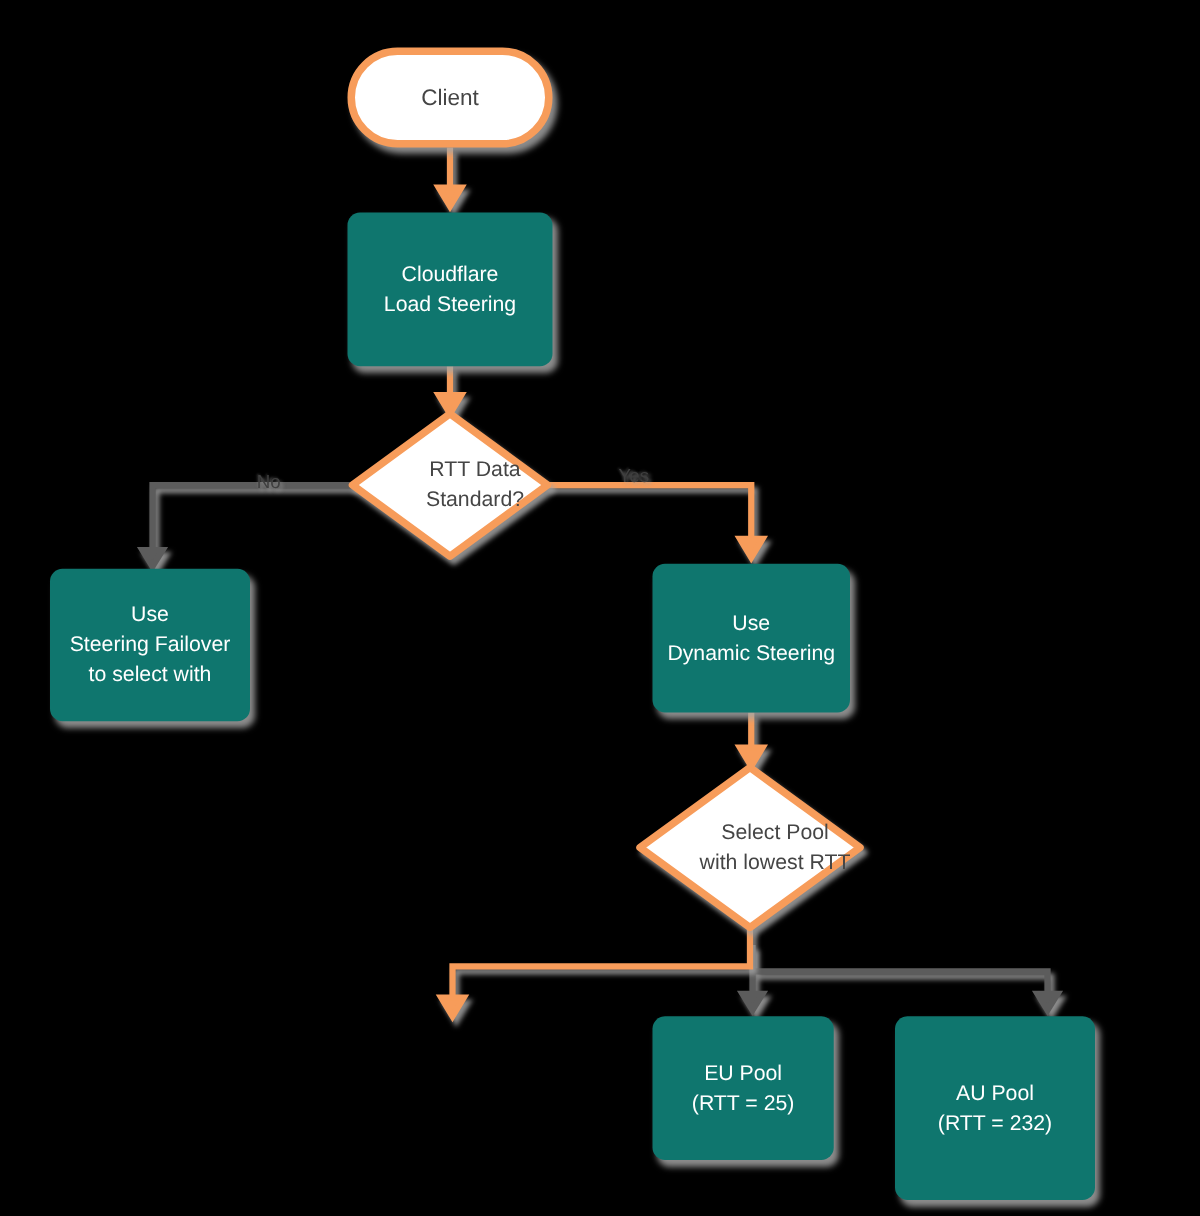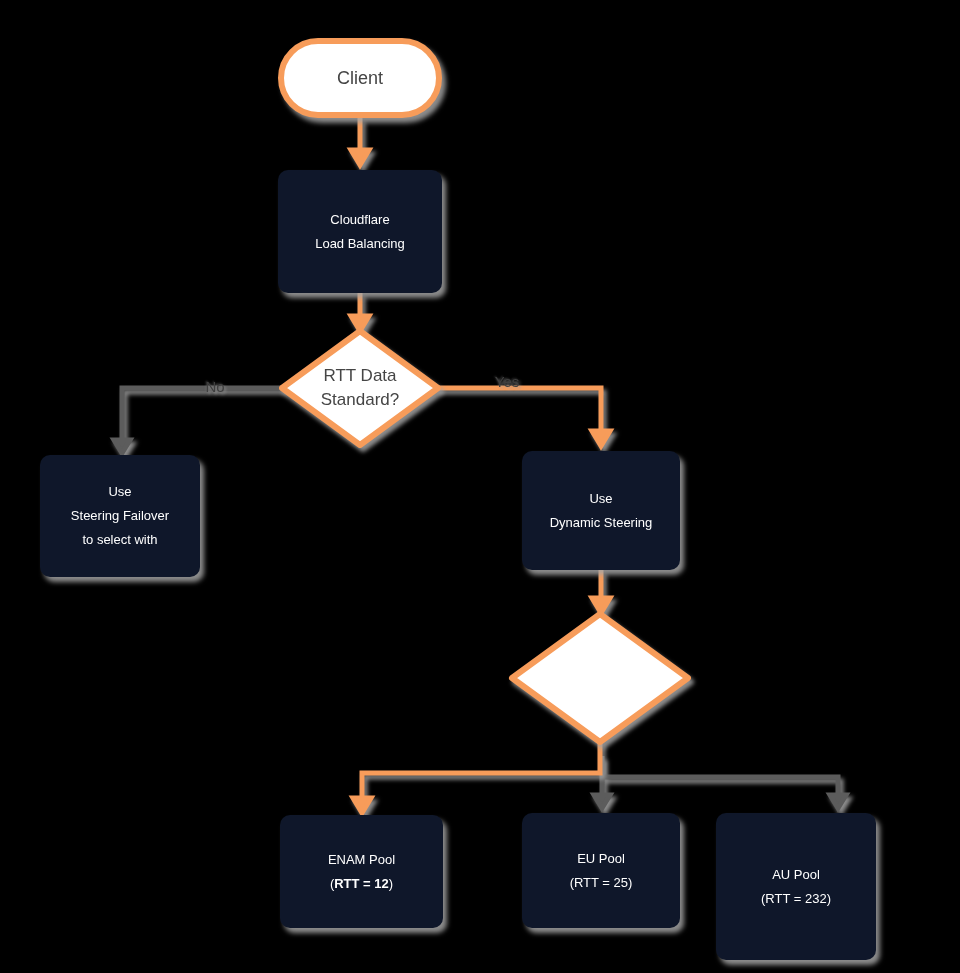--- a/index.html
+++ b/index.html
@@ -8,37 +8,37 @@
     font-family:"Liberation Sans", sans-serif;
   }
   .wires{position:absolute;left:0;top:0;z-index:1;}
   .wire-shadow{filter:drop-shadow(3px 4px 2px rgba(165,165,165,0.85));}
   .node{
     position:absolute;z-index:2;display:flex;flex-direction:column;
     align-items:center;justify-content:center;text-align:center;
     box-shadow:4px 5px 5px rgba(165,165,165,0.85);
   }
   .rect{
-    background:#0f172a;border-radius:10px;color:#fff;
-    font-size:13px;line-height:24px;
+    background:#0f766e;border-radius:10px;color:#fff;
+    font-size:17px;line-height:24px;
   }
   .stadium{
     background:#fff;border:6px solid #F79C5A;border-radius:44px;
     color:#454545;font-size:18px;
   }
   .node-client{left:278px;top:38px;width:152px;height:68px;justify-content:center;}
   .node-cloudflare{left:278px;top:170px;width:164px;height:123px;}
   .node-failover{left:40px;top:455px;width:160px;height:122px;}
   .node-dynamic{left:522px;top:451px;width:158px;height:119px;}
   .node-enam{left:280px;top:815px;width:163px;height:113px;}
-  .node-eu{left:522px;top:813px;width:158px;height:115px;}
+  .node-eu{left:522px;top:813px;width:145px;height:115px;}
   .node-au{left:716px;top:813px;width:160px;height:147px;}
   .dlabel{
     position:absolute;z-index:3;transform:translate(-50%,-50%);
-    color:#454545;font-size:17px;line-height:24px;text-align:center;white-space:nowrap;
+    color:#454545;font-size:17px;line-height:24px;text-align:center;white-space:nowrap;margin-left:20px;
   }
   .dlabel-rtt{left:360px;top:388px;}
   .dlabel-select{left:600px;top:678px;}
   .edge-label{
     position:absolute;z-index:4;transform:translate(-50%,-50%);
     color:#3f3f3f;font-size:15px;font-weight:normal;
     text-shadow:2px 2px 3px rgba(160,160,160,0.7), -1px -1px 2px rgba(130,130,130,0.4);
   }
   .edge-label-no{left:215px;top:386px;}
   .edge-label-yes{left:507px;top:381px;}
@@ -79,51 +79,51 @@
       <polygon points="600,614 688,678 600,742 512,678"></polygon>
     </g>
   </svg>
 
   <div class="node stadium node-client">
     <span>Client</span>
   </div>
 
   <div class="node rect node-cloudflare">
     <span class="line">Cloudflare</span>
-    <span class="line">Load Balancing</span>
+    <span class="line">Load Steering</span>
   </div>
 
   <div class="node rect node-failover">
     <span class="line">Use</span>
     <span class="line">Steering Failover</span>
     <span class="line">to select with</span>
   </div>
 
   <div class="node rect node-dynamic">
     <span class="line">Use</span>
     <span class="line">Dynamic Steering</span>
   </div>
 
-  <div class="node rect node-enam">
-    <span class="line">ENAM Pool</span>
-    <span class="line"><span>(</span><span class="bold">RTT = 12</span><span>)</span></span>
-  </div>
 
   <div class="node rect node-eu">
     <span class="line">EU Pool</span>
     <span class="line">(RTT = 25)</span>
   </div>
 
   <div class="node rect node-au">
     <span class="line">AU Pool</span>
     <span class="line">(RTT = 232)</span>
   </div>
 
   <div class="dlabel dlabel-rtt">
     <span class="line">RTT Data</span>
     <span class="line">Standard?</span>
   </div>
 
+  <div class="dlabel dlabel-select">
+    <span class="line">Select Pool</span>
+    <span class="line">with lowest RTT</span>
+  </div>
 
   <div class="edge-label edge-label-no">No</div>
   <div class="edge-label edge-label-yes">Yes</div>
 
 </div>
 
 </body></html>

